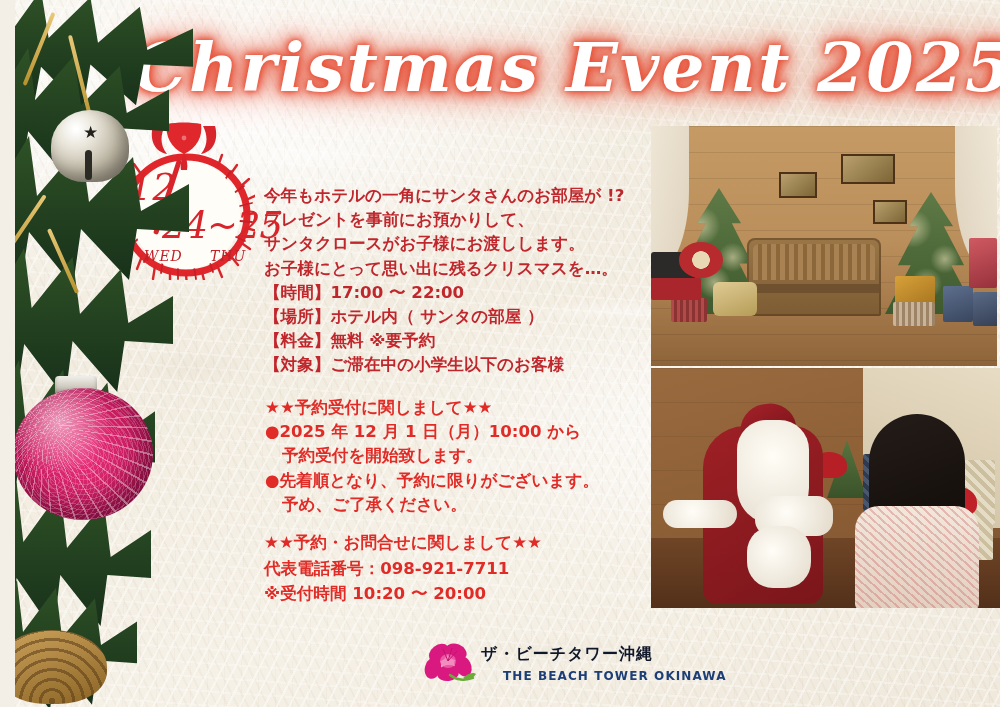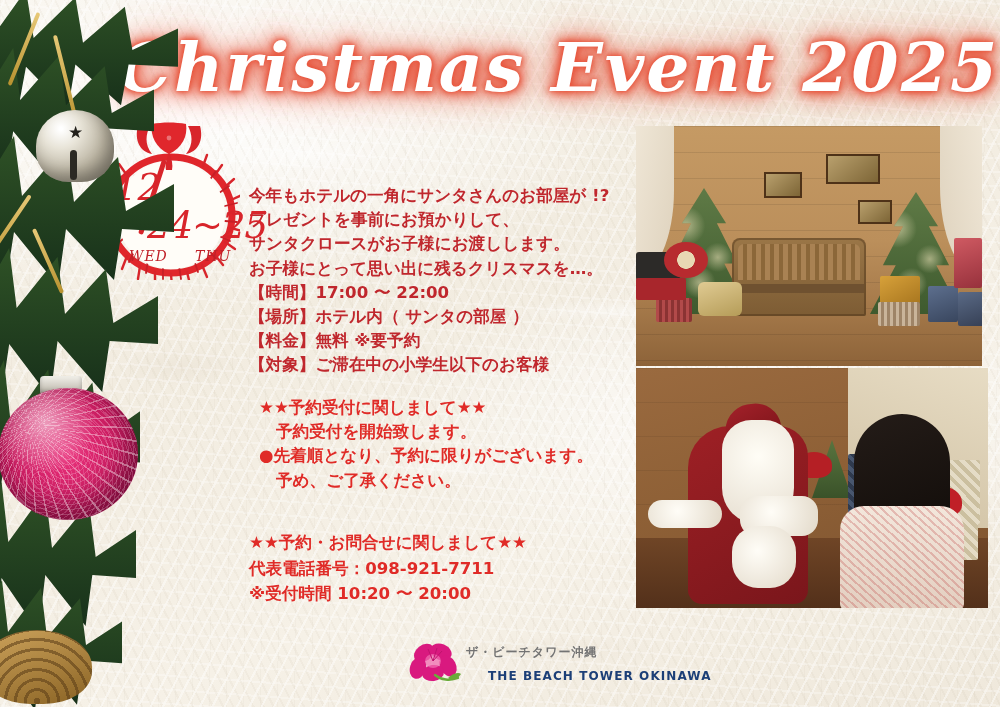--- a/index.html
+++ b/index.html
@@ -2,21 +2,21 @@
 <html><head>
 <meta charset="utf-8">
 <style>
   * { margin:0; padding:0; box-sizing:border-box; }
   html,body { width:1000px; height:707px; overflow:hidden; }
   body {
     font-family:"Liberation Sans", sans-serif;
     background:#f3efe6;
     position:relative;
   }
-  .poster { position:absolute; inset:0; overflow:hidden; }
+  .poster { position:absolute; inset:0; overflow:hidden;margin-left:15px; }
 
   
   .paper-bg {
     position:absolute; inset:0;
     background:
       radial-gradient(ellipse 60% 40% at 20% 15%, rgba(255,255,255,.95), rgba(0,0,0,0) 70%),
       radial-gradient(ellipse 50% 30% at 75% 60%, rgba(255,255,255,.8), rgba(0,0,0,0) 70%),
       linear-gradient(160deg,#f7f3ea 0%, #f2ece0 40%, #f6f1e7 70%, #efe8db 100%);
   }
   .paper-fibers {
@@ -67,21 +67,21 @@
   .d-wed { position:absolute; left:27px; top:98px; font-family:"DejaVu Serif", serif; font-style:italic; font-size:14px; color:#c02028; letter-spacing:1px; }
   .d-thu { position:absolute; left:93px; top:98px; font-family:"DejaVu Serif", serif; font-style:italic; font-size:14px; color:#c02028; letter-spacing:1px; }
 
   
   .copy { position:absolute; left:249px; top:184px; width:390px; }
   .copy p {
     font-family:"DejaVu Sans", sans-serif;
     font-weight:700; color:#c0272d;
     font-size:16.6px; line-height:24.2px; white-space:nowrap;
   }
-  .block-2 { position:absolute; left:259px; top:396px; width:400px; }
+  .block-2 { position:absolute; left:250px; top:396px; width:400px; }
   .block-2 p {
     font-family:"DejaVu Sans", sans-serif;
     font-weight:700; color:#e02b27;
     font-size:16.6px; line-height:24.2px; white-space:nowrap;
   }
   .block-2 p.ind { padding-left:17px; }
   .block-3 { position:absolute; left:249px; top:530px; width:400px; }
   .block-3 p {
     font-family:"DejaVu Sans", sans-serif;
     font-weight:700; color:#e02b27;
@@ -239,21 +239,21 @@
     position:absolute; width:4px; border-radius:3px;
     background:linear-gradient(180deg,#e7c877,#b8922f);
   }
 
   
   .logo { position:absolute; left:408px; top:641px; width:216px; height:46px; }
   .hibiscus { position:absolute; left:0; top:1px; width:54px; height:44px; }
   .logo-jp {
     position:absolute; left:58px; top:3px;
     font-family:"DejaVu Sans", sans-serif; font-weight:700;
-    font-size:12px; color:#737373; letter-spacing:1px; white-space:nowrap;
+    font-size:16px; color:#0f172a; letter-spacing:1px; white-space:nowrap;
   }
   .logo-en {
     position:absolute; left:80px; top:28px;
     font-family:"DejaVu Sans", sans-serif; font-weight:700;
     font-size:12px; color:#1c3f77; letter-spacing:1.1px; white-space:nowrap;
   }
 </style>
 </head>
 <body>
 
@@ -337,20 +337,21 @@
     <p>サンタクロースがお子様にお渡しします。</p>
     <p>お子様にとって思い出に残るクリスマスを…。</p>
     <p>【時間】17:00 〜 22:00</p>
     <p>【場所】ホテル内（ サンタの部屋 ）</p>
     <p>【料金】無料 ※要予約</p>
     <p>【対象】ご滞在中の小学生以下のお客様</p>
   </div>
 
   <div class="block-2">
     <p>★★予約受付に関しまして★★</p>
+    <p>●2025 年 12 月 1 日（月）10:00 から</p>
     <p class="ind">予約受付を開始致します。</p>
     <p>●先着順となり、予約に限りがございます。</p>
     <p class="ind">予め、ご了承ください。</p>
   </div>
 
   <div class="block-3">
     <p>★★予約・お問合せに関しまして★★</p>
     <p>代表電話番号：098-921-7711</p>
     <p>※受付時間 10:20 〜 20:00</p>
   </div>

